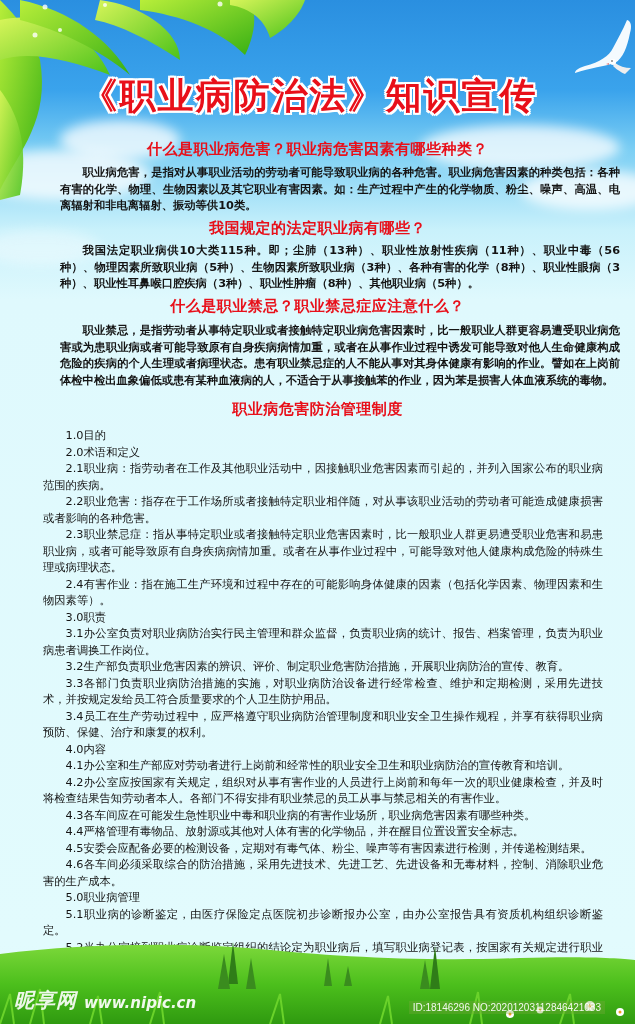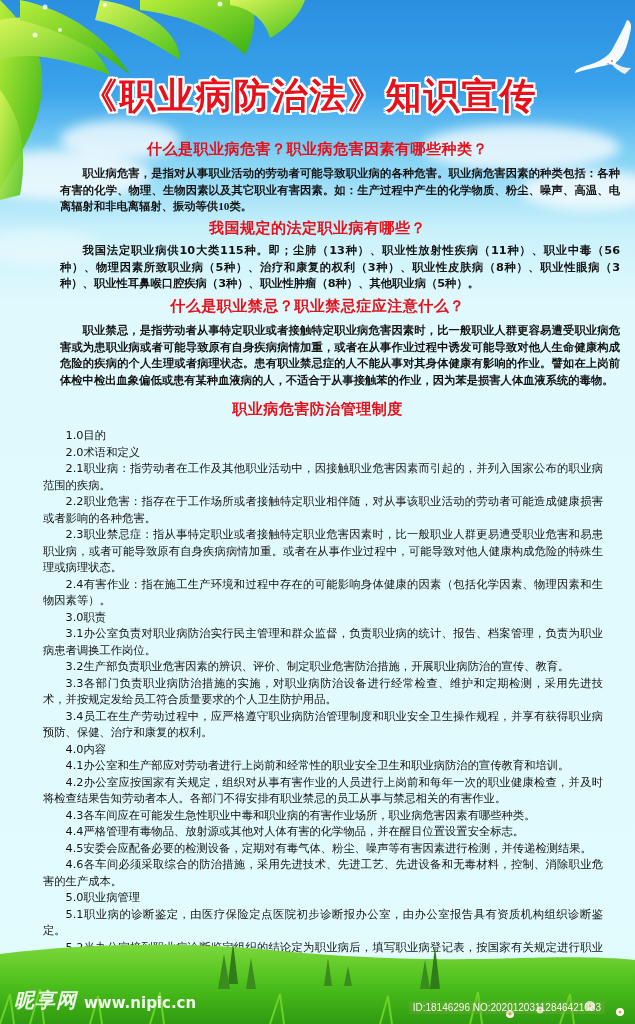--- a/index.html
+++ b/index.html
@@ -29,21 +29,21 @@
     .rules p { margin: 0; font-size: 11.3px; line-height: 16.5px; color: #141414; text-indent: 2em; text-align: justify; }
     .rules p.head { font-weight: normal; }
     .grass {
       position: absolute; left: 0; bottom: 0; width: 635px; height: 90px;
     }
     .watermark-logo {
       position: absolute; left: 14px; bottom: 10px; font-size: 20px; font-weight: bold; font-style: italic;
       color: rgba(255,255,255,0.9); letter-spacing: 1px;
     }
     .watermark-url {
-      position: absolute; left: 84px; bottom: 12px; font-size: 15px; font-weight: bold; 
+      position: absolute; left: 84px; bottom: 12px; font-size: 15px; font-weight: bold; font-style: italic;
       color: rgba(255,255,255,0.92);
     }
     .watermark-id {
       position: absolute; right: 30px; bottom: 10px; font-size: 10px; color: rgba(255,255,255,0.92);
       background: rgba(120,170,60,0.35); padding: 1px 4px; font-family: "Liberation Sans", sans-serif; text-align: right;
     }
   </style>
 </head>
 <body>
 
@@ -82,24 +82,24 @@
   <path d="M10,55 C25,50 40,48 50,45 C58,40 62,30 65,15 C67,8 66,3 62,2 C58,12 52,22 48,30 C44,38 35,44 20,48 C14,50 10,52 10,55 Z" fill="#ffffff" opacity="0.95"></path>
   <path d="M50,45 C54,48 60,50 66,50 L60,56 C55,54 50,50 48,48 Z" fill="#eeeeee"></path>
   <circle cx="48" cy="44" r="3" fill="#ffffff"></circle>
   <circle cx="47" cy="43" r="0.8" fill="#333333"></circle>
   <path d="M44,45 L41,46 L44,47 Z" fill="#e08080"></path>
 </svg>
 
 <div class="title">《职业病防治法》知识宣传</div>
 
 <div class="heading" style="top:140px;">什么是职业病危害？职业病危害因素有哪些种类？</div>
-<p class="para" style="top:165px;font-family:Liberation Serif, serif;">职业病危害，是指对从事职业活动的劳动者可能导致职业病的各种危害。职业病危害因素的种类包括：各种有害的化学、物理、生物因素以及其它职业有害因素。如：生产过程中产生的化学物质、粉尘、噪声、高温、电离辐射和非电离辐射、振动等供10类。</p>
+<p class="para" style="top:165px;">职业病危害，是指对从事职业活动的劳动者可能导致职业病的各种危害。职业病危害因素的种类包括：各种有害的化学、物理、生物因素以及其它职业有害因素。如：生产过程中产生的化学物质、粉尘、噪声、高温、电离辐射和非电离辐射、振动等供10类。</p>
 
 <div class="heading" style="top:219px;">我国规定的法定职业病有哪些？</div>
-<p class="para" style="top:243px;">我国法定职业病供10大类115种。即；尘肺（13种）、职业性放射性疾病（11种）、职业中毒（56种）、物理因素所致职业病（5种）、治疗和康复的权利（3种）、职业性皮肤病（8种）、职业性眼病（3种）、职业性耳鼻喉口腔疾病（3种）、职业性肿瘤（8种）、其他职业病（5种）。</p>
+<p class="para" style="top:243px;">我国法定职业病供10大类115种。即；尘肺（13种）、职业性放射性疾病（11种）、职业中毒（56种）、物理因素所致职业病（5种）、生物因素所致职业病（3种）、各种有害的化学（8种）、职业性眼病（3种）、职业性耳鼻喉口腔疾病（3种）、职业性肿瘤（8种）、其他职业病（5种）。</p>
 
 <div class="heading" style="top:297px;text-align:center;">什么是职业禁忌？职业禁忌症应注意什么？</div>
 <p class="para" style="top:322px;font-family:Liberation Serif, serif;">职业禁忌，是指劳动者从事特定职业或者接触特定职业病危害因素时，比一般职业人群更容易遭受职业病危害或为患职业病或者可能导致原有自身疾病病情加重，或者在从事作业过程中诱发可能导致对他人生命健康构成危险的疾病的个人生理或者病理状态。患有职业禁忌症的人不能从事对其身体健康有影响的作业。譬如在上岗前体检中检出血象偏低或患有某种血液病的人，不适合于从事接触苯的作业，因为苯是损害人体血液系统的毒物。</p>
 
 <div class="heading" style="top:400px;">职业病危害防治管理制度</div>
 
 <div class="rules">
   <p class="head">1.0目的</p>
   <p class="head">2.0术语和定义</p>
   <p>2.1职业病：指劳动者在工作及其他职业活动中，因接触职业危害因素而引起的，并列入国家公布的职业病范围的疾病。</p>

